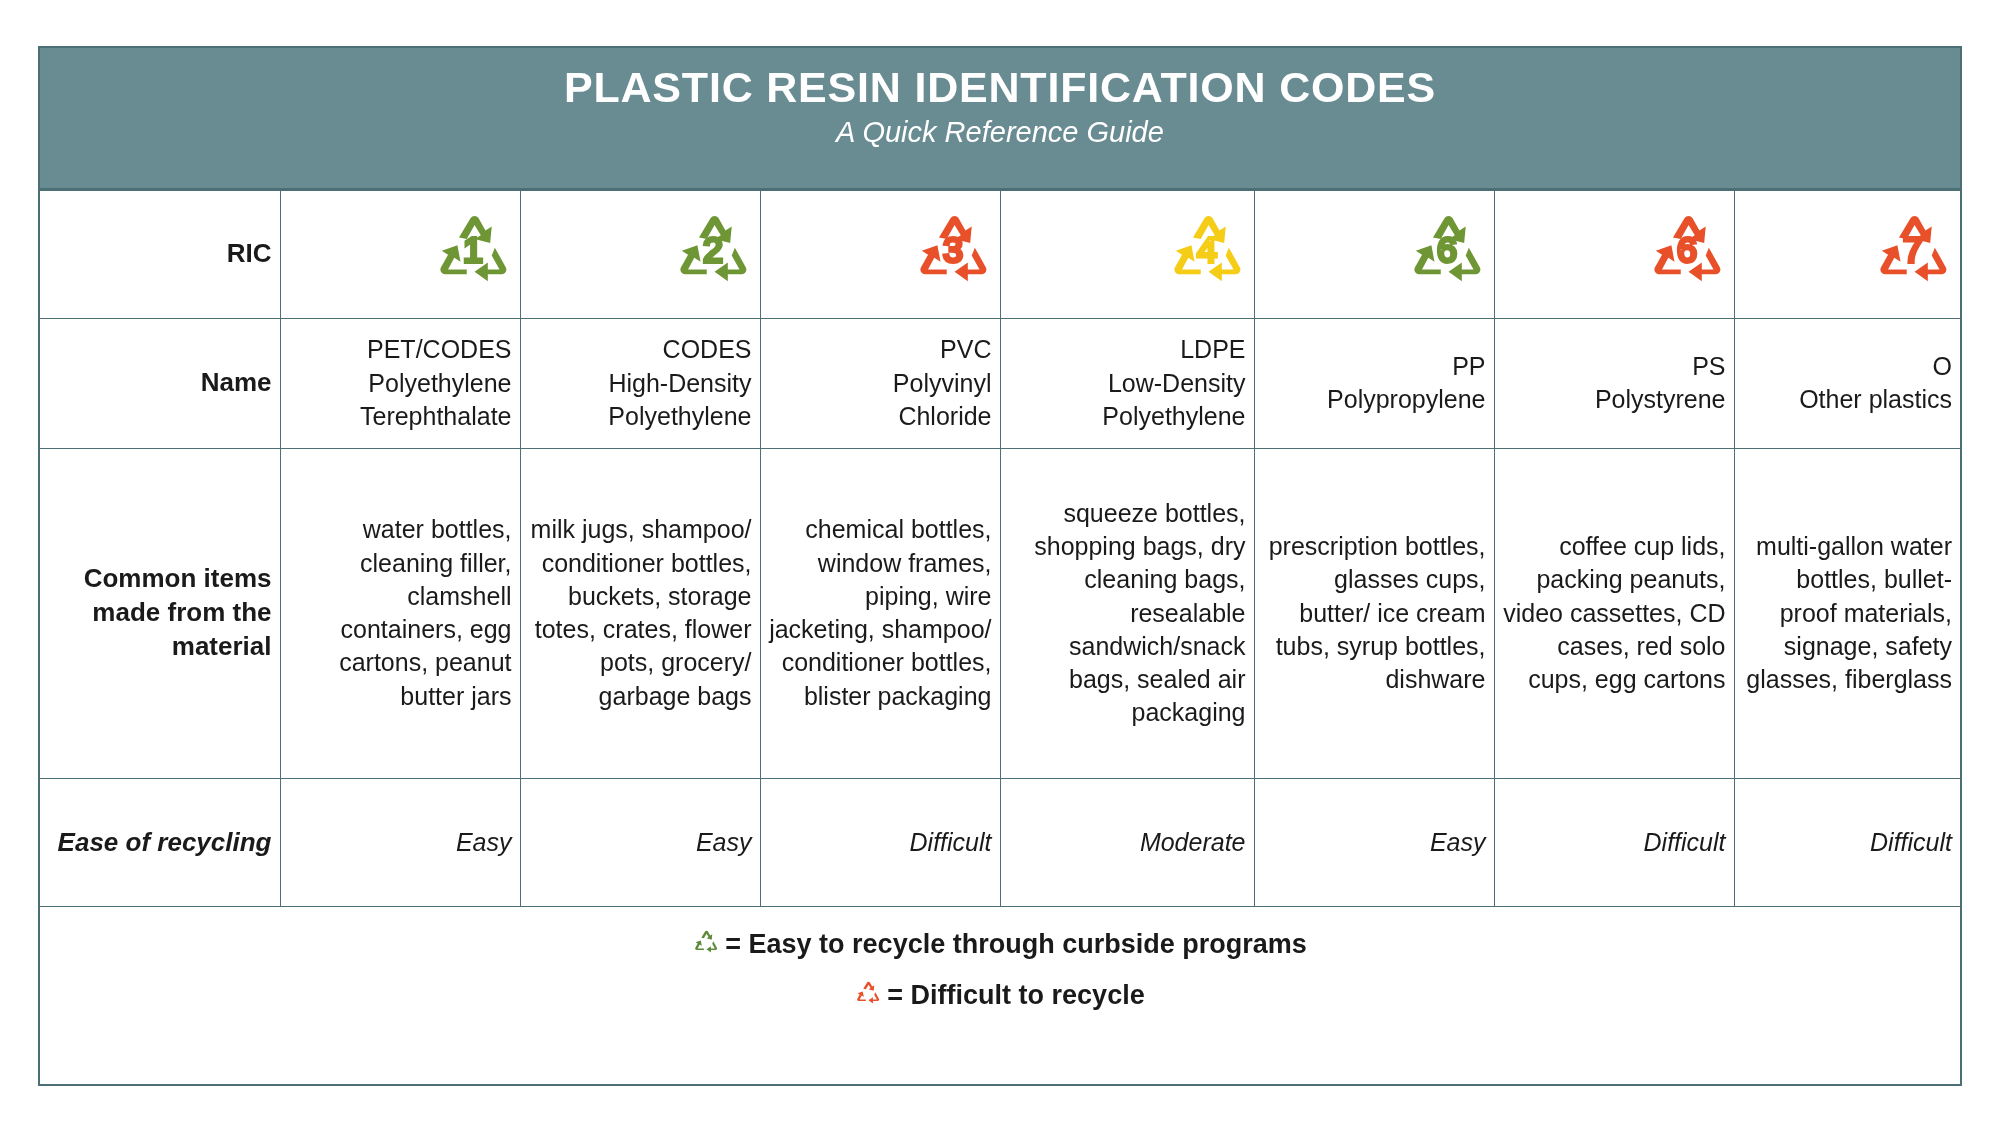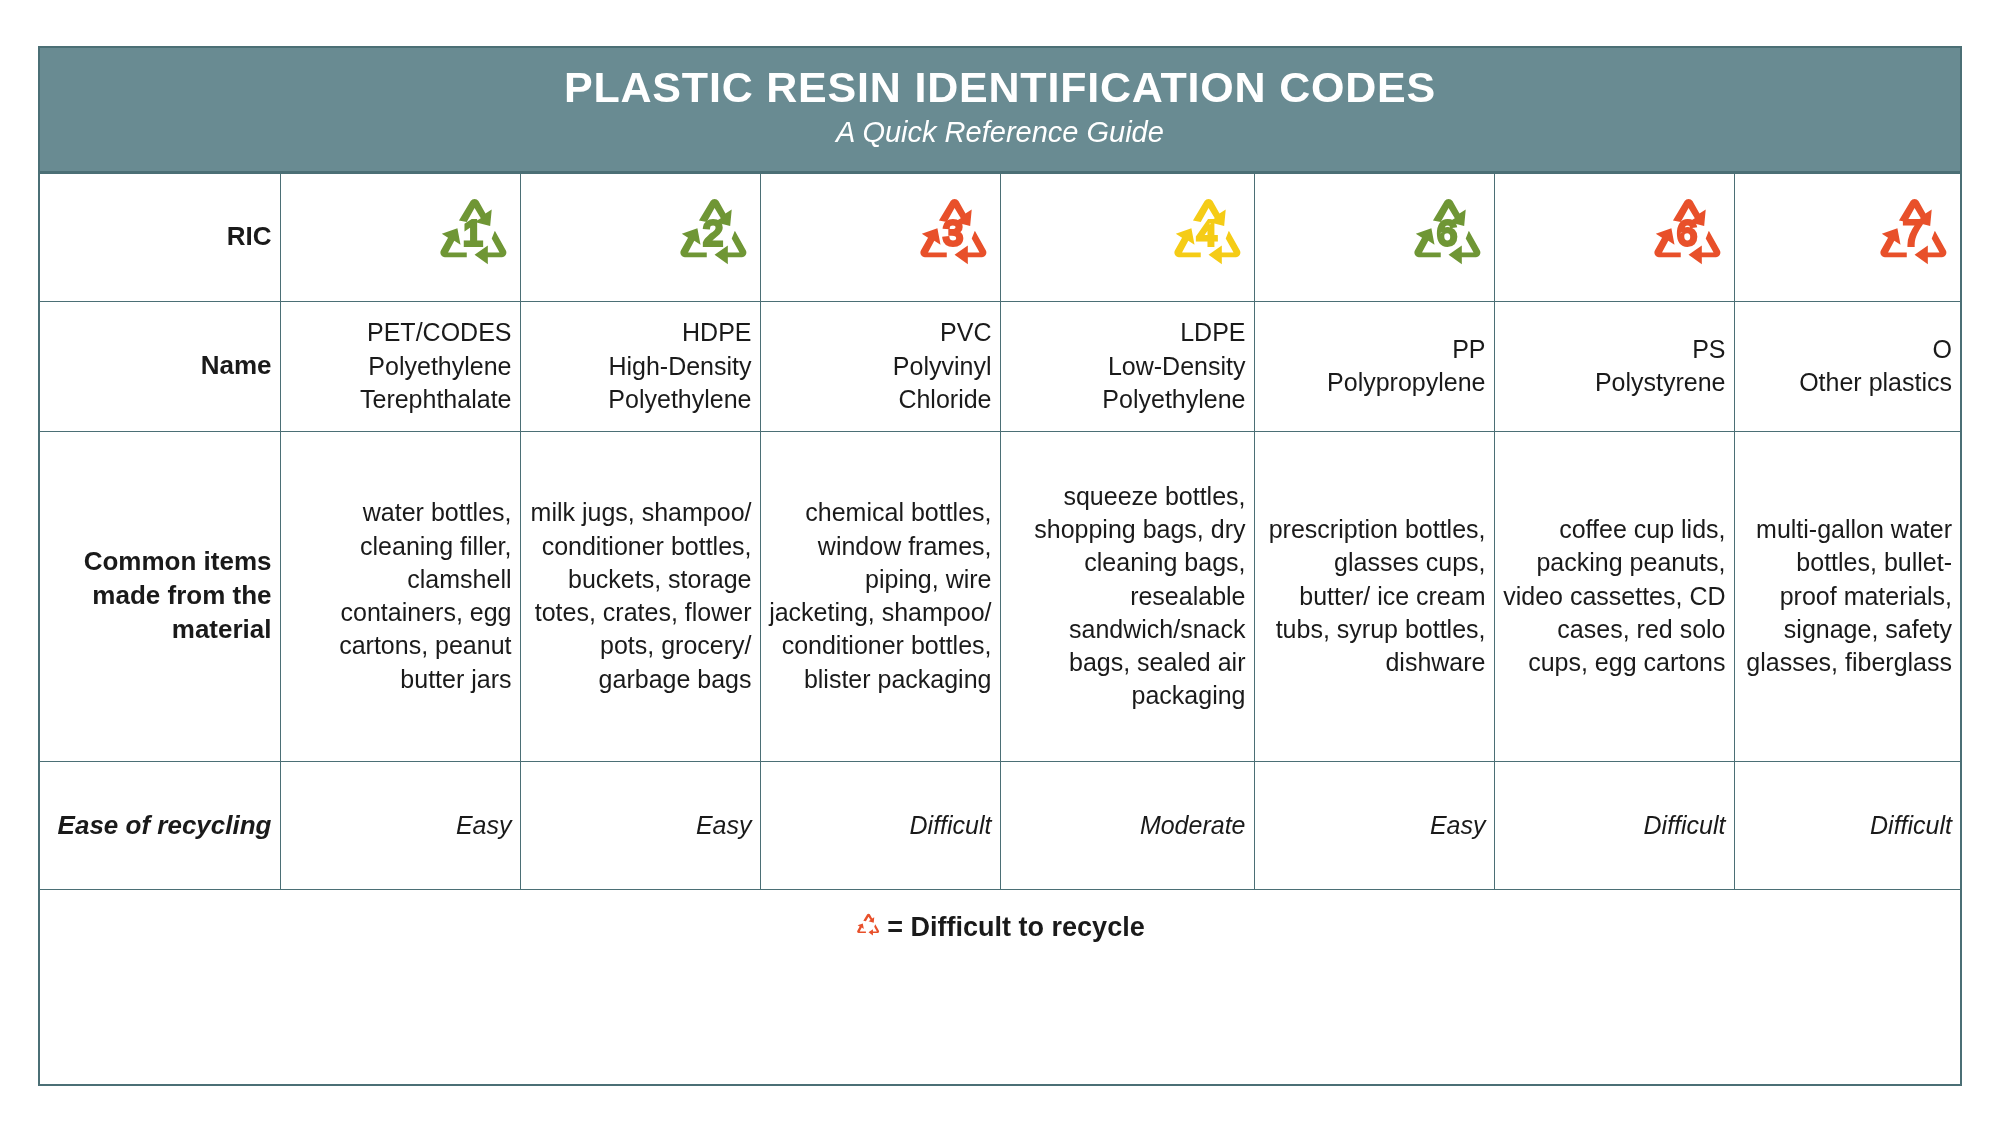--- a/index.html
+++ b/index.html
@@ -25,21 +25,21 @@
     box-sizing: border-box;
     border: 2px solid #4b6f75;
     background: #ffffff;
   }
 
   
   .banner {
     background: #698b92;
     color: #ffffff;
     box-sizing: border-box;
-    padding: 16px 10px 20px 10px;
+    padding: 16px 10px 37px 10px;
     text-align: center;
     border-bottom: 2px solid #4b6f75;
   }
   .banner-title {
     font-size: 43px;
     font-weight: bold;
     letter-spacing: 0.8px;
     line-height: 1.08;
     white-space: nowrap;
   }
@@ -211,21 +211,21 @@
       </tr>
 
       <tr class="row-name">
         <td class="rowhead">Name</td>
         <td class="cell">
           <span class="name-line">PET/CODES</span>
           <span class="name-line">Polyethylene</span>
           <span class="name-line">Terephthalate</span>
         </td>
         <td class="cell">
-          <span class="name-line">HDPE</span>
+          <span class="name-line">CODES</span>
           <span class="name-line">High-Density</span>
           <span class="name-line">Polyethylene</span>
         </td>
         <td class="cell">
           <span class="name-line">PVC</span>
           <span class="name-line">Polyvinyl</span>
           <span class="name-line">Chloride</span>
         </td>
         <td class="cell">
           <span class="name-line">LDPE</span>
@@ -265,20 +265,29 @@
         <td class="cell">Moderate</td>
         <td class="cell">Easy</td>
         <td class="cell">Difficult</td>
         <td class="cell">Difficult</td>
       </tr>
 
     </tbody>
   </table>
 
   <div class="legend">
+    <div class="legend-line">
+      <span class="legend-glyph" id="lg-0"><svg viewBox="0 0 100 100" width="26" height="26">
+            <g>
+              <path d="M 32 34 L 47 9 A 6 6 0 0 1 57 9 L 66 25 L 74 20 L 72 41 L 52 36 L 60 31 L 52 18 L 42 36 Z" fill="#5f8a3a"></path>
+              <path d="M 78 47 L 92 72 A 6 6 0 0 1 87 81 L 69 81 L 69 90 L 52 78 L 69 66 L 69 75 L 84 75 L 74 57 Z" fill="#5f8a3a"></path>
+              <path d="M 42 81 L 14 81 A 6 6 0 0 1 9 72 L 18 56 L 10 51 L 30 44 L 34 65 L 26 60 L 18 75 L 42 75 Z" fill="#5f8a3a"></path>
+            </g>
+          </svg></span><span>= Easy to recycle through curbside programs</span>
+    </div>
     <div class="legend-line">
       <span class="legend-glyph" id="lg-2"><svg viewBox="0 0 100 100" width="26" height="26">
             <g>
               <path d="M 32 34 L 47 9 A 6 6 0 0 1 57 9 L 66 25 L 74 20 L 72 41 L 52 36 L 60 31 L 52 18 L 42 36 Z" fill="#e8502a"></path>
               <path d="M 78 47 L 92 72 A 6 6 0 0 1 87 81 L 69 81 L 69 90 L 52 78 L 69 66 L 69 75 L 84 75 L 74 57 Z" fill="#e8502a"></path>
               <path d="M 42 81 L 14 81 A 6 6 0 0 1 9 72 L 18 56 L 10 51 L 30 44 L 34 65 L 26 60 L 18 75 L 42 75 Z" fill="#e8502a"></path>
             </g>
           </svg></span><span>= Difficult to recycle</span>
     </div>
   </div>

